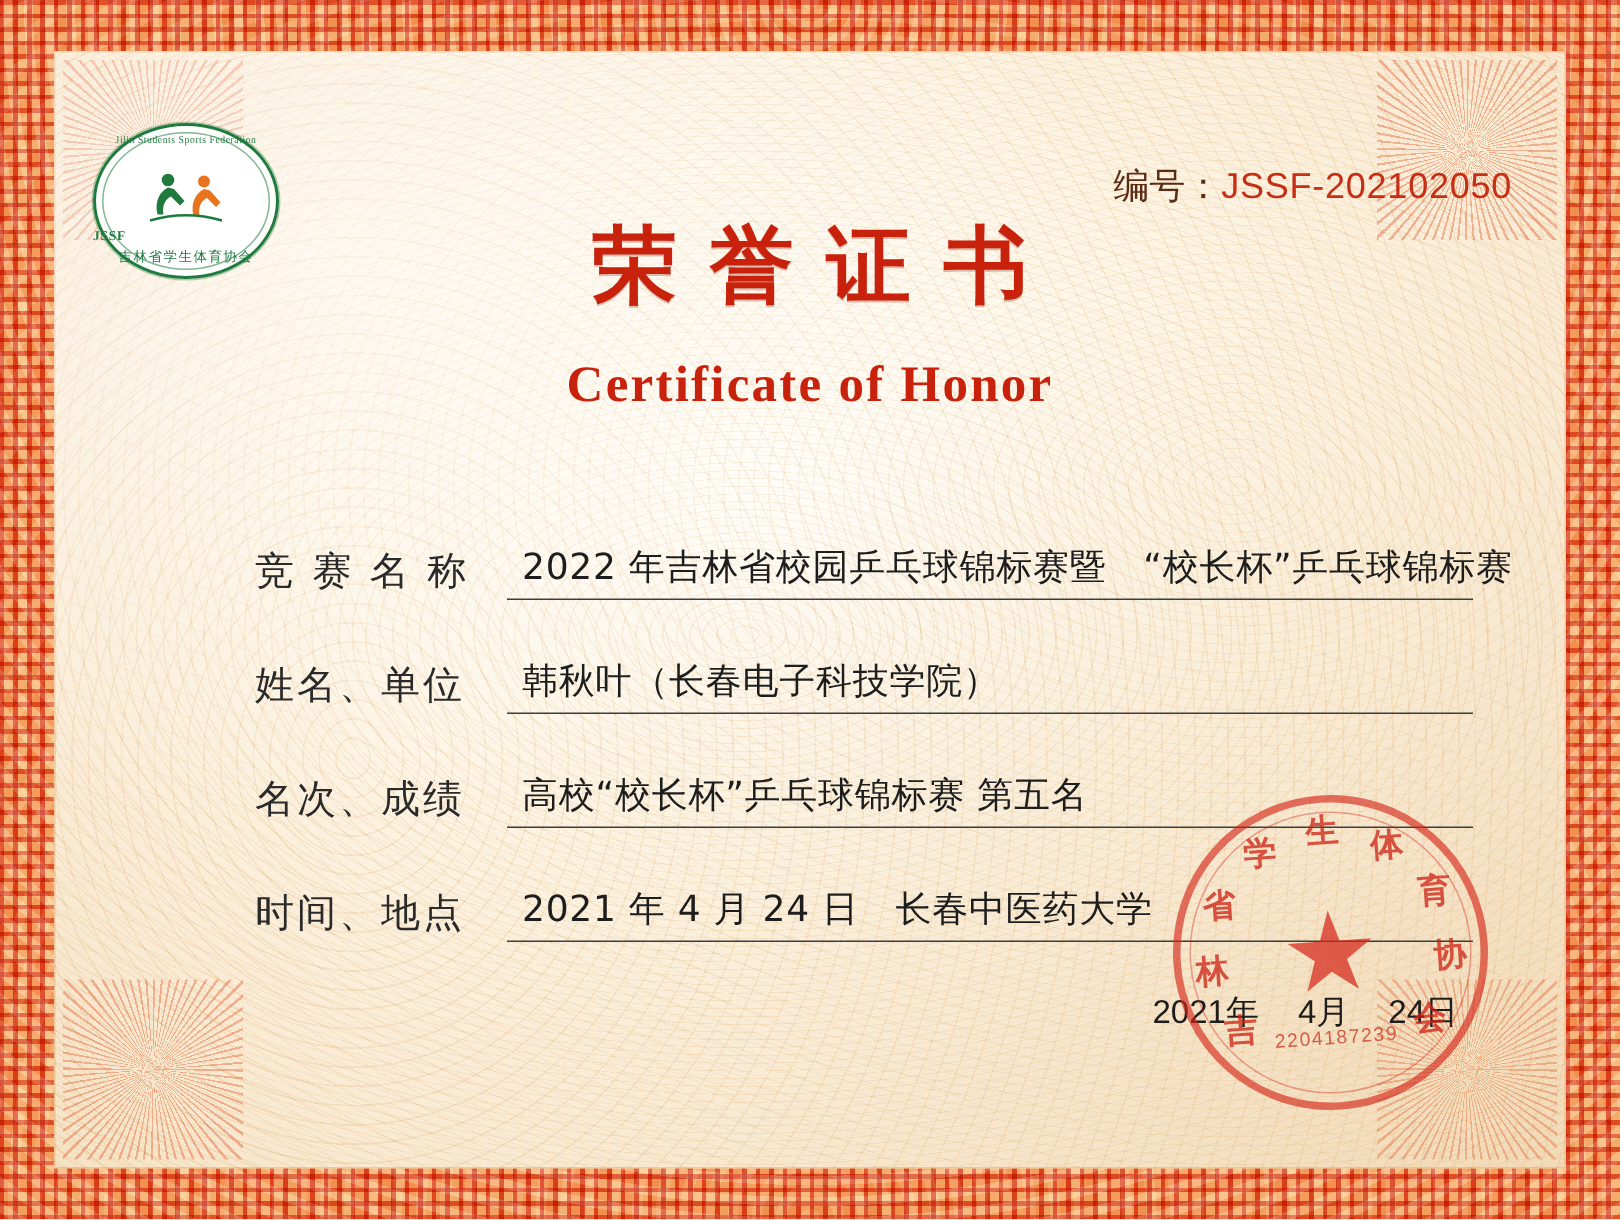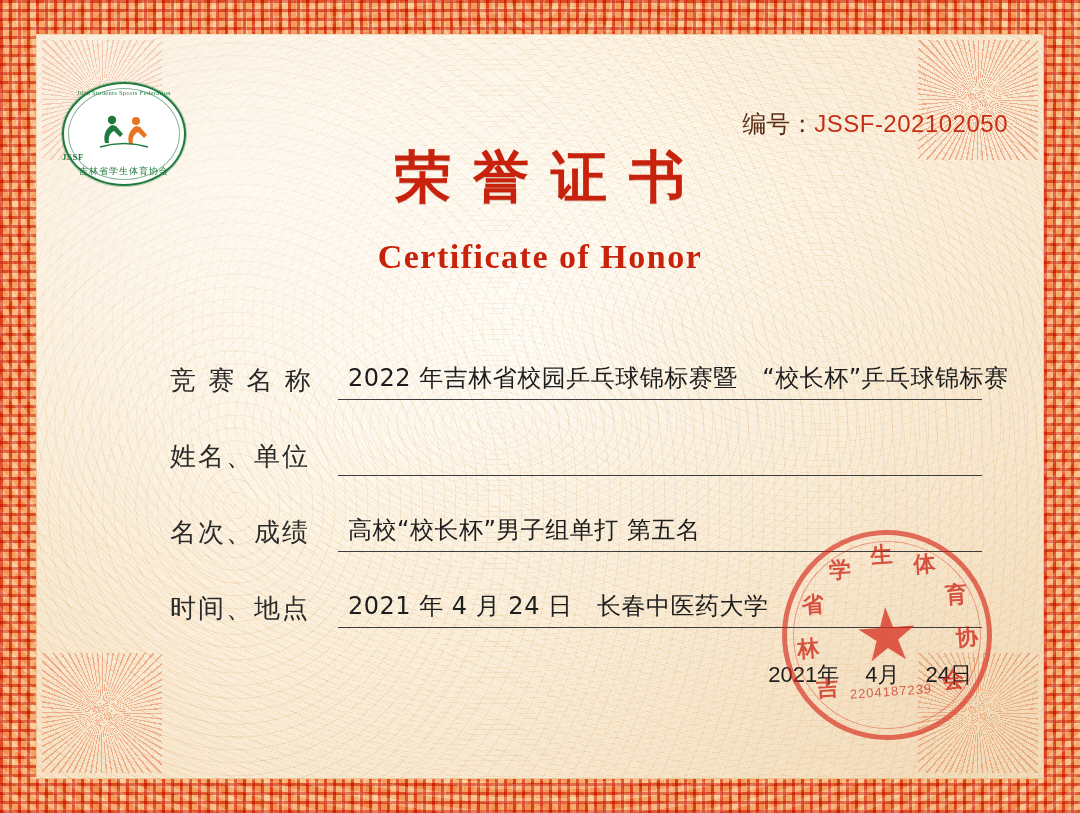--- a/index.html
+++ b/index.html
@@ -340,26 +340,27 @@
     <div class="fields">
 
       <div class="field-row">
         <div class="field-label">竞 赛 名 称</div>
         <div class="field-value">2022 年吉林省校园乒乓球锦标赛暨　“校长杯”乒乓球锦标赛</div>
         <div class="field-line"></div>
       </div>
 
       <div class="field-row">
         <div class="field-label">姓名、单位</div>
+        <div class="field-value">韩秋叶（长春电子科技学院）</div>
         <div class="field-line"></div>
       </div>
 
       <div class="field-row">
         <div class="field-label">名次、成绩</div>
-        <div class="field-value">高校“校长杯”男子组单打  第五名</div>
+        <div class="field-value">高校“校长杯”乒乓球锦标赛  第五名</div>
         <div class="field-line"></div>
       </div>
 
       <div class="field-row">
         <div class="field-label">时间、地点</div>
         <div class="field-value">2021 年 4 月 24 日　长春中医药大学</div>
         <div class="field-line"></div>
       </div>
 
     </div>

